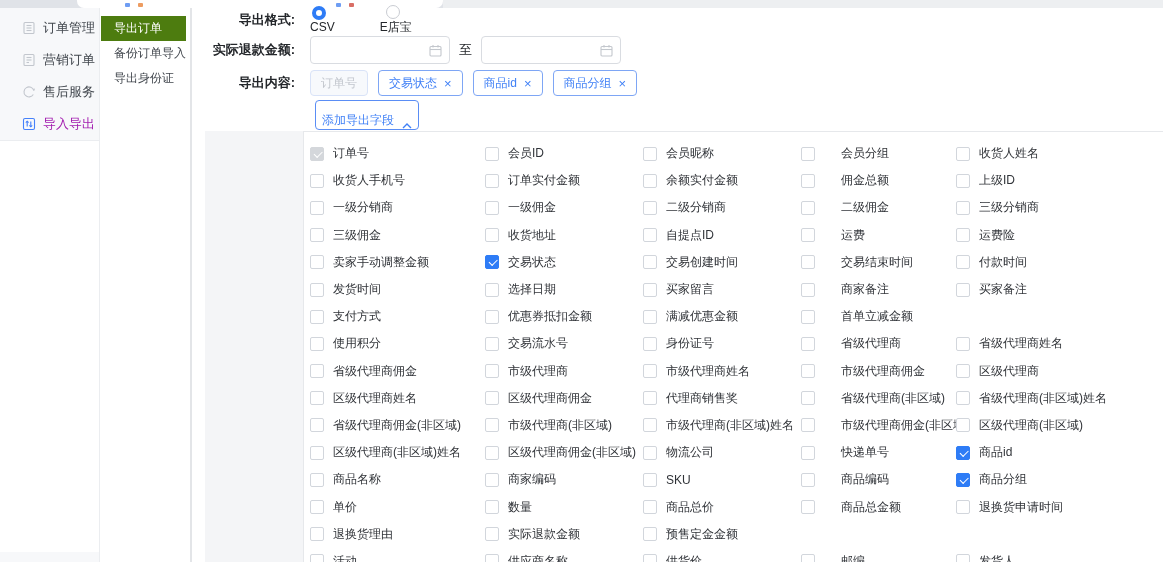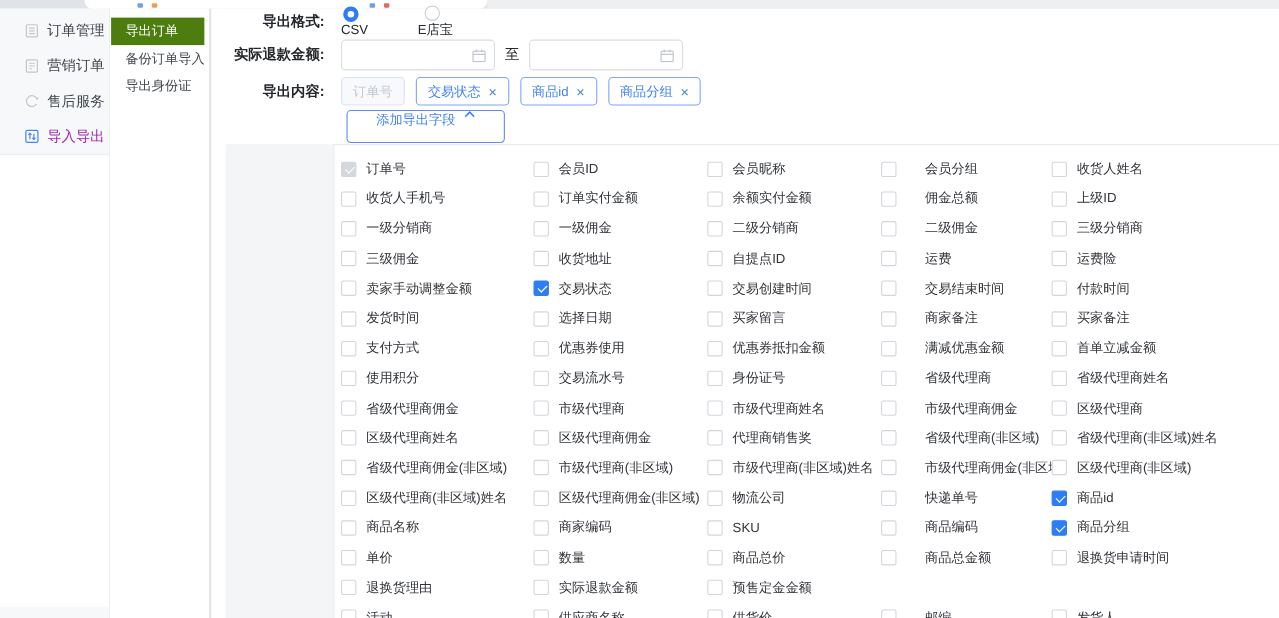--- a/index.html
+++ b/index.html
@@ -52,21 +52,21 @@
   .date-input{position:relative;width:140px;height:28px;border:1px solid #d9dce1;border-radius:4px;background:#fff;box-sizing:border-box;}
   .date-input input{border:none;outline:none;width:108px;height:24px;margin:1px 0 0 8px;font-size:12px;background:transparent;}
   .cal-icon{position:absolute;right:7px;top:7px;width:13px;height:13px;color:#c3c7cd;}
   .to-sep{margin:0 9px;font-size:13px;color:#24272b;}
 
   .tag{display:inline-flex;align-items:center;height:26px;padding:0 10px;border:1px solid #7ea6f5;border-radius:4px;background:#fff;
        color:#4080f6;font-size:12px;margin-right:10px;cursor:pointer;box-sizing:border-box;}
   .tag.disabled{border-color:#d9e3f8;background:#f7f9fc;color:#c2c6cd;cursor:default;}
   .tag .x{margin-left:7px;font-size:13px;line-height:1;}
 
-  .add-btn{display:inline-flex;align-items:flex-start;height:30px;padding:0 26px;border:1px solid #5a8df5;border-radius:4px;background:#fff;
+  .add-btn{display:inline-flex;align-items:flex-end;height:30px;padding:0 6px;border:1px solid #5a8df5;border-radius:4px;background:#fff;
            color:#4080f6;font-size:12px;cursor:pointer;box-sizing:border-box;}
   .add-btn svg{margin-left:8px;}
 
   
   .fields-panel{position:absolute;left:98px;top:123px;right:0;bottom:0;background:#fff;
                 border-top:1px solid #e6e8eb;border-left:1px solid #e6e8eb;box-sizing:border-box;padding-top:8px;overflow:hidden;}
   .fp-row{display:flex;align-items:center;height:27.2px;padding-left:6px;}
   .fp-cell{display:flex;align-items:center;cursor:pointer;}
   .fp-cell:nth-child(1){width:175px;}
   .fp-cell:nth-child(2){width:158px;}
@@ -365,24 +365,20 @@
               <span class="cb-label">买家备注</span>
             </label>
           </div>
           <div class="fp-row">
             <label class="fp-cell">
               <span class="cb"></span>
               <span class="cb-label">支付方式</span>
             </label>
             <label class="fp-cell">
               <span class="cb"></span>
-              <span class="cb-label">优惠券使用</span>
-            </label>
-            <label class="fp-cell">
-              <span class="cb"></span>
               <span class="cb-label">优惠券抵扣金额</span>
             </label>
             <label class="fp-cell">
               <span class="cb"></span>
               <span class="cb-label">满减优惠金额</span>
             </label>
             <label class="fp-cell">
               <span class="cb"></span>
               <span class="cb-label">首单立减金额</span>
             </label>

